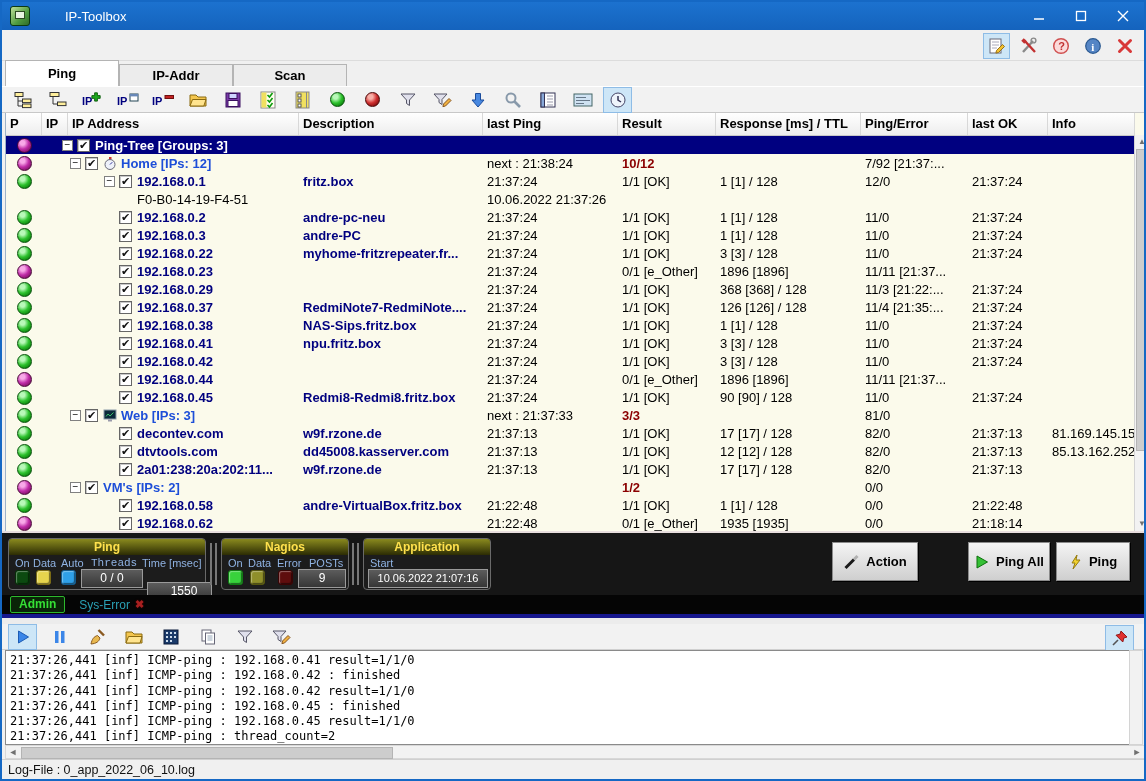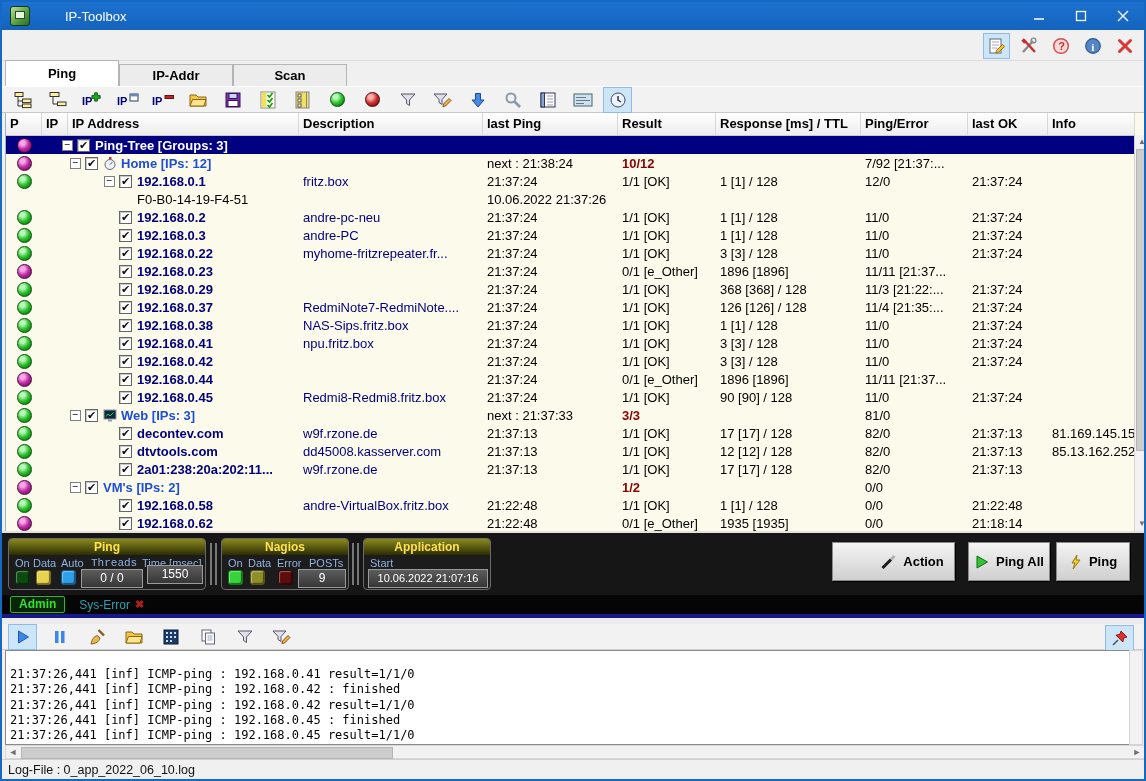--- a/index.html
+++ b/index.html
@@ -50,21 +50,21 @@
   .exp{width:11px;height:11px;box-sizing:border-box;background:#fff;border:1px solid #808080;color:#000;
     font-size:10px;line-height:8px;text-align:center;margin-right:4px;flex:none;}
   .expsp{width:15px;flex:none;}
   .cb{width:13px;height:13px;box-sizing:border-box;background:#fff;border:1px solid #666;color:#111;
     font-size:11px;line-height:11px;text-align:center;margin-right:5px;flex:none;box-shadow:inset 1px 1px 0 #c8c8c8;}
   .cbsp{width:18px;flex:none;}
   .gicon{margin-right:4px;flex:none;display:flex;}
   .lbl{font-size:13px;font-weight:bold;}
   .k-root .lbl{color:#00007f;} .k-group .lbl{color:#1d4ed8;} .k-host .lbl{color:#00007f;}
   .k-mac .lbl{color:#000;font-weight:normal;}
-  .cd{color:#00007f;font-weight:normal;}
+  .cd{color:#00007f;font-weight:bold;}
   .cr.alert{color:#8b0000;font-weight:bold;}
   .vscroll{position:absolute;right:0;top:22px;bottom:0;width:14px;background:#f2f2f2;border-left:1px solid #d4d4d4;}
   .vthumb{position:absolute;left:1px;right:1px;top:14px;height:300px;background:#cdcdcd;border:1px solid #b4b4b4;}
   .varr{position:absolute;left:0;right:0;height:14px;color:#707070;font-size:8px;text-align:center;line-height:14px;}
   
   .darkpanel{position:absolute;left:0;top:529px;right:0;height:64px;background:#161616;border-top:2px solid #e8dede;}
   .gbox{position:absolute;top:5px;height:52px;background:#1c1c1c;border:1px solid #6a6a6a;border-radius:4px;box-sizing:border-box;}
   .gtitle{height:16px;border-radius:3px 3px 0 0;background:linear-gradient(#8a8a1e,#2c2c04);
     color:#ffe14d;font-size:12px;font-weight:bold;text-align:center;line-height:16px;}
   .glabel{position:absolute;font-size:11px;color:#8fb2e2;white-space:nowrap;}
@@ -83,21 +83,21 @@
   .syserr-x{color:#a82020;font-size:11px;font-weight:bold;text-shadow:0 0 2px #400;}
   .bluebar{position:absolute;left:0;top:612px;right:0;height:4px;background:#17178e;}
   .splitbar{position:absolute;left:0;top:616px;right:0;height:6px;background:#ececec;text-align:center;}
   .splitdots{display:inline-block;font-size:9px;line-height:5px;letter-spacing:1px;color:#777;}
   
   .logtoolbar{position:absolute;left:0;top:622px;right:0;height:26px;background:#f2f2f2;border-bottom:1px solid #d0d0d0;
     display:flex;align-items:center;padding-left:6px;gap:8px;box-sizing:border-box;}
   .pinright{position:absolute;right:10px;top:1px;}
   
   .logarea{position:absolute;left:3px;top:648px;width:1127px;height:95px;background:#fff;border:1px solid #8a8a8a;
-    box-sizing:border-box;overflow:hidden;padding:16px 0 0 4px;}
+    box-sizing:border-box;overflow:hidden;padding:2px 0 0 4px;}
   .logline{font-family:"DejaVu Sans Mono",monospace;font-size:12px;line-height:15.3px;color:#000;white-space:pre;}
   .logvscroll{position:absolute;right:1px;top:648px;width:14px;height:95px;background:#f2f2f2;border:1px solid #d4d4d4;box-sizing:border-box;}
   .hscroll{position:absolute;left:3px;top:743px;width:1140px;height:14px;background:#f2f2f2;border:1px solid #d8d8d8;box-sizing:border-box;}
   .harr{position:absolute;top:0;width:14px;height:12px;color:#707070;font-size:9px;text-align:center;line-height:12px;}
   .hthumb{position:absolute;left:15px;top:1px;width:370px;height:10px;background:#cdcdcd;border:1px solid #b4b4b4;}
   
   .statusbar{position:absolute;left:0;top:757px;right:0;height:20px;background:#f0f0f0;border-top:1px solid #d0d0d0;
     font-size:12.5px;color:#111;line-height:20px;padding-left:6px;}
   svg{display:block}
 </style>
@@ -697,41 +697,41 @@
       <div class="gtitle">Ping</div>
       <span class="glabel" style="left:6px;top:18px;">On</span>
       <span class="glabel" style="left:24px;top:18px;">Data</span>
       <span class="glabel" style="left:52px;top:18px;">Auto</span>
       <span class="glabel" style="left:82px;top:18px;font-family:Liberation Mono, monospace;">Threads</span>
       <span class="glabel" style="left:133px;top:18px;">Time [msec]</span>
       <span class="led" style="left:6px;top:31px;background:#0c4a10;border:1px solid #063008;"></span>
       <span class="led" style="left:27px;top:31px;background:#e6d44d;border:1px solid #7a6a14;"></span>
       <span class="led" style="left:52px;top:31px;background:#2fa0e8;border:1px solid #135a8c;"></span>
       <span class="fld" style="left:72px;top:30px;width:60px;">0 / 0</span>
-      <span class="fld" style="left:138px;top:26px;width:54px;">1550</span>
+      <span class="fld" style="left:138px;top:43px;width:54px;padding-left:9px;">1550</span>
     </div>
     <span class="vsep" style="left:208px;"></span>
     <div class="gbox" style="left:219px;width:128px;">
       <div class="gtitle">Nagios</div>
       <span class="glabel" style="left:6px;top:18px;">On</span>
       <span class="glabel" style="left:26px;top:18px;">Data</span>
       <span class="glabel" style="left:55px;top:18px;">Error</span>
       <span class="glabel" style="left:87px;top:18px;">POSTs</span>
       <span class="led" style="left:6px;top:31px;background:#38d23c;border:1px solid #0f7a12;"></span>
       <span class="led" style="left:28px;top:31px;background:#8f8f2a;border:1px solid #55550f;"></span>
       <span class="led" style="left:56px;top:31px;background:#5e0d0d;border:1px solid #380404;"></span>
       <span class="fld" style="left:76px;top:30px;width:46px;">9</span>
     </div>
     <span class="vsep" style="left:350px;"></span>
     <div class="gbox" style="left:361px;width:128px;">
       <div class="gtitle">Application</div>
       <span class="glabel" style="left:6px;top:18px;">Start</span>
       <span class="fld" style="left:4px;top:30px;width:118px;font-size:11px;">10.06.2022 21:07:16</span>
     </div>
-    <div class="pbtn" style="left:830px;width:84px;padding-left:37px;">
+    <div class="pbtn" style="left:830px;width:84px;">
       <svg width="16" height="16">
           <path d="M2.5 14L11 5.5" stroke="#1a1a1a" stroke-width="3"></path>
           <path d="M11 5.5L14.5 2" stroke="#b0b0b0" stroke-width="3"></path>
         </svg>
       <span>Action</span>
     </div>
     <div class="pbtn" style="left:966px;width:80px;">
       <svg width="15" height="16">
           <path d="M3 2l10.5 6L3 14z" fill="#35c035" stroke="#0c700c"></path>
         </svg>

